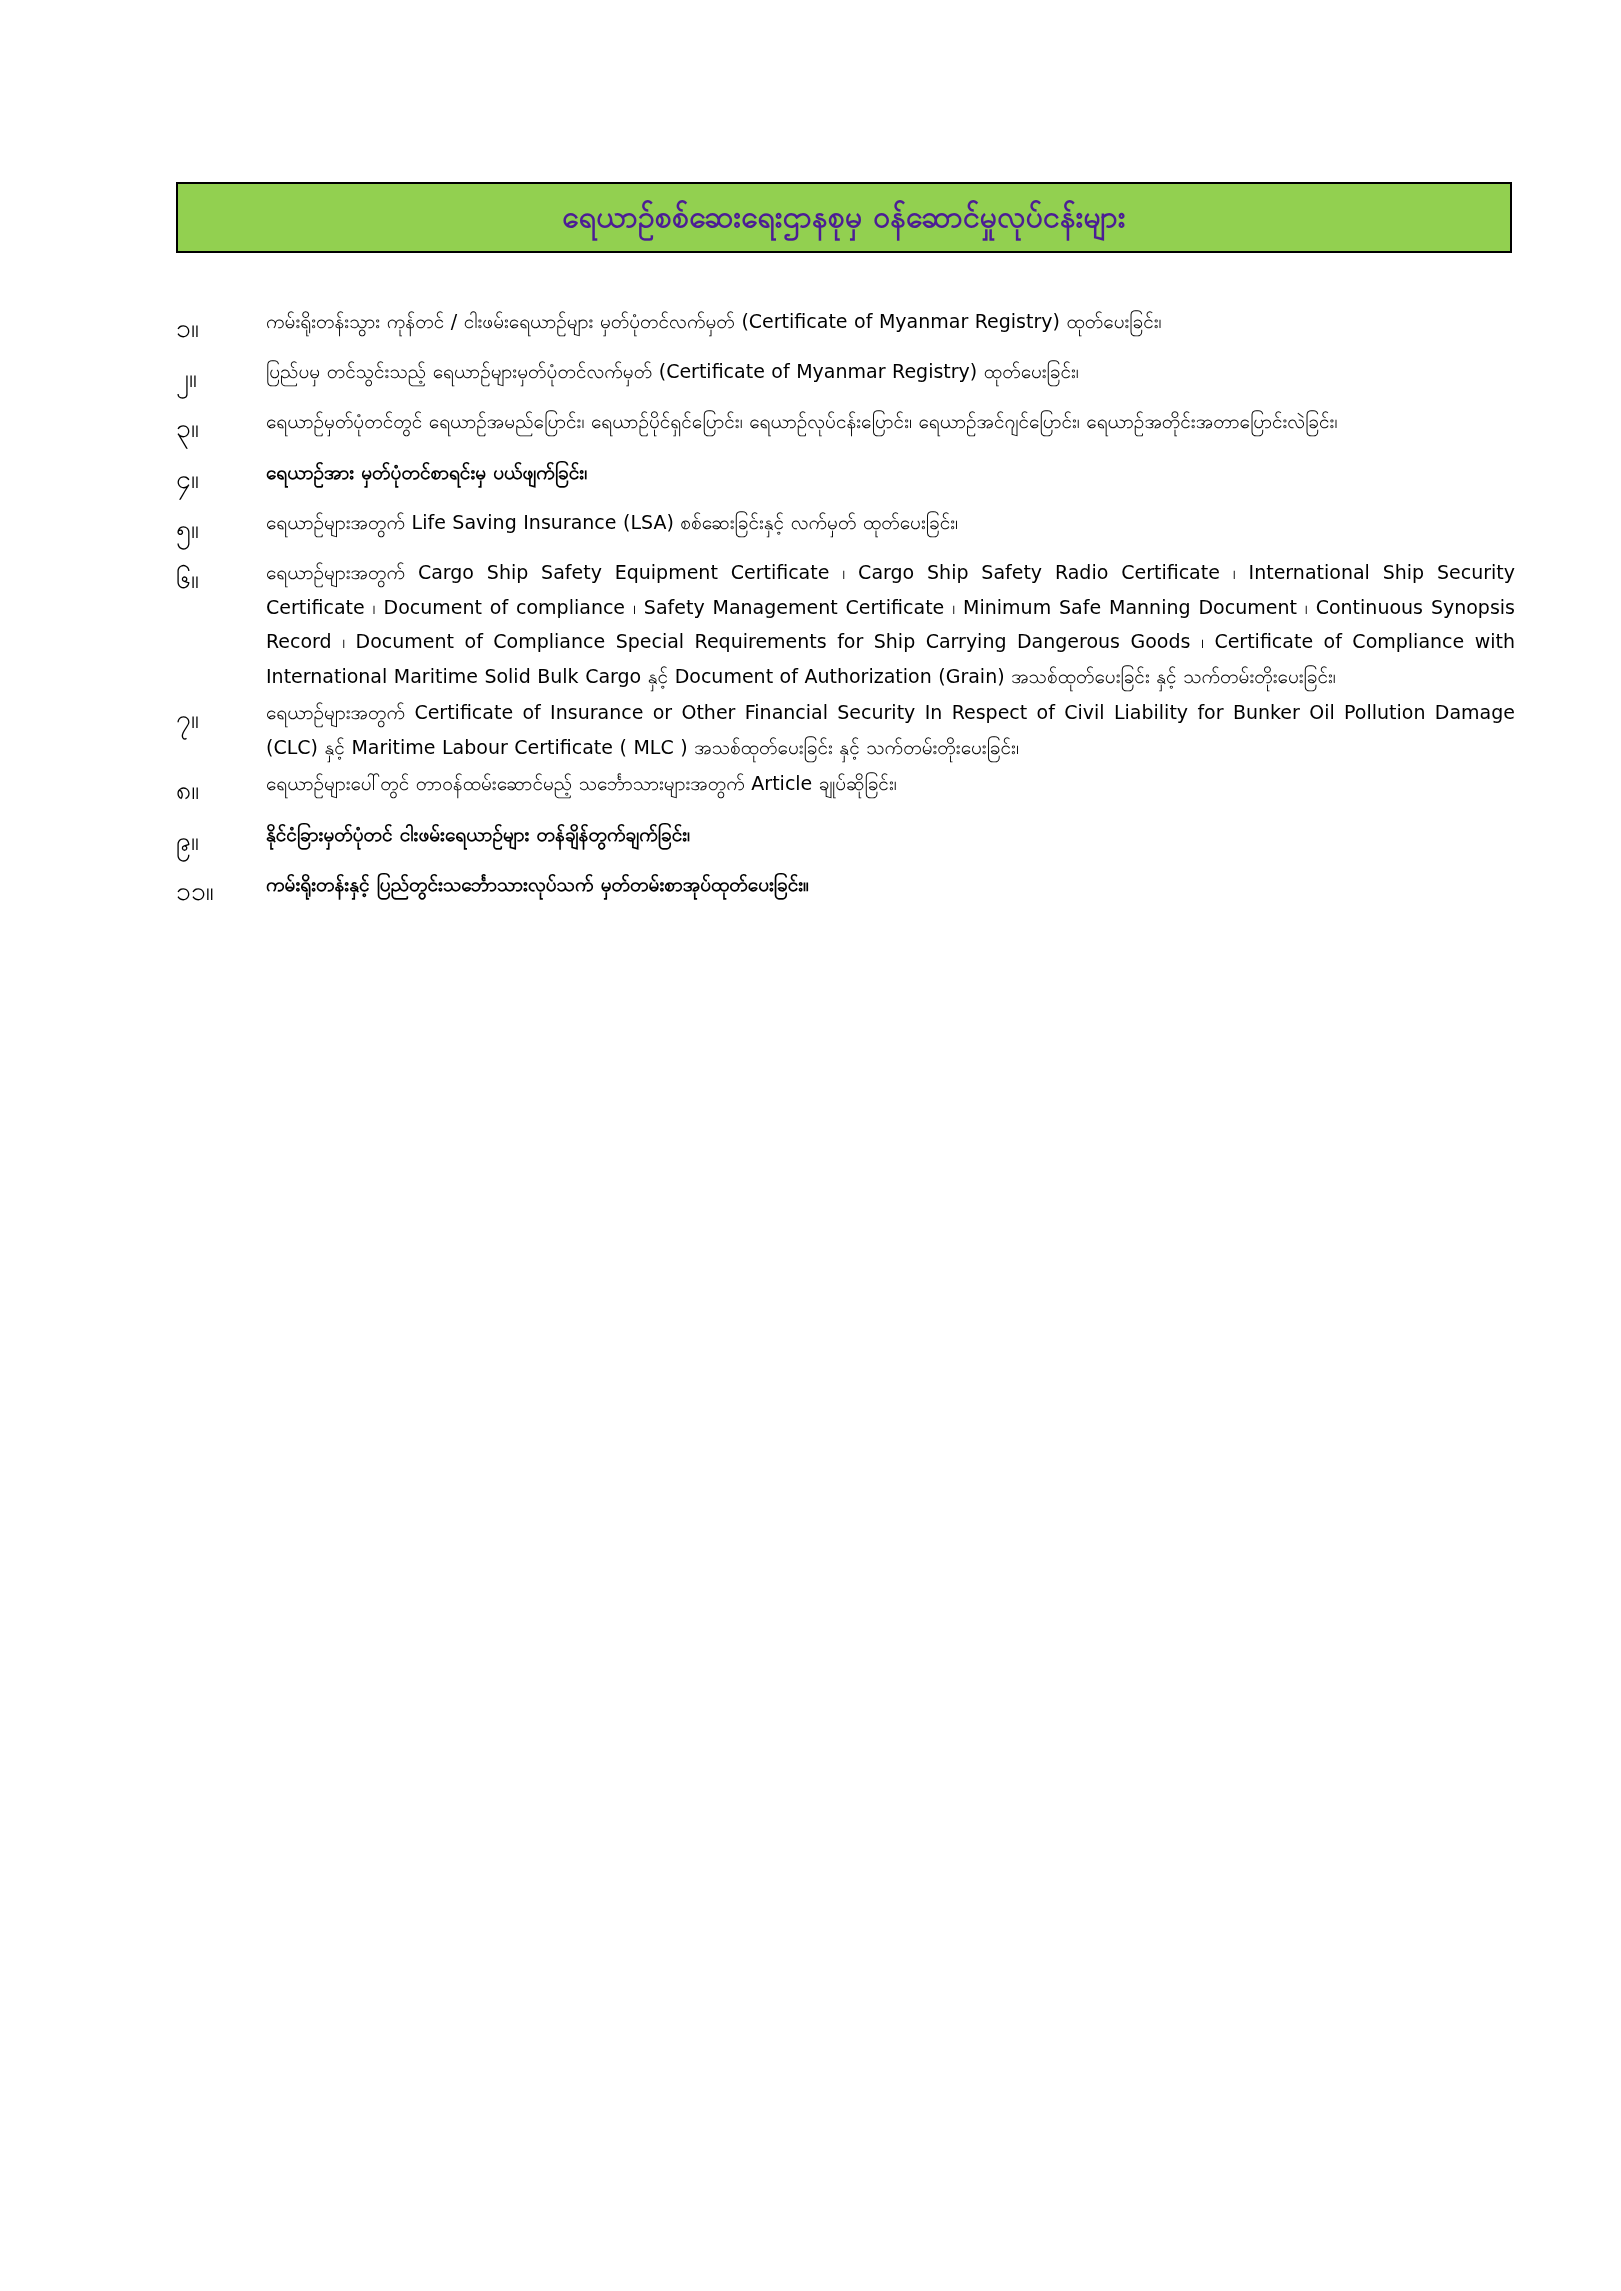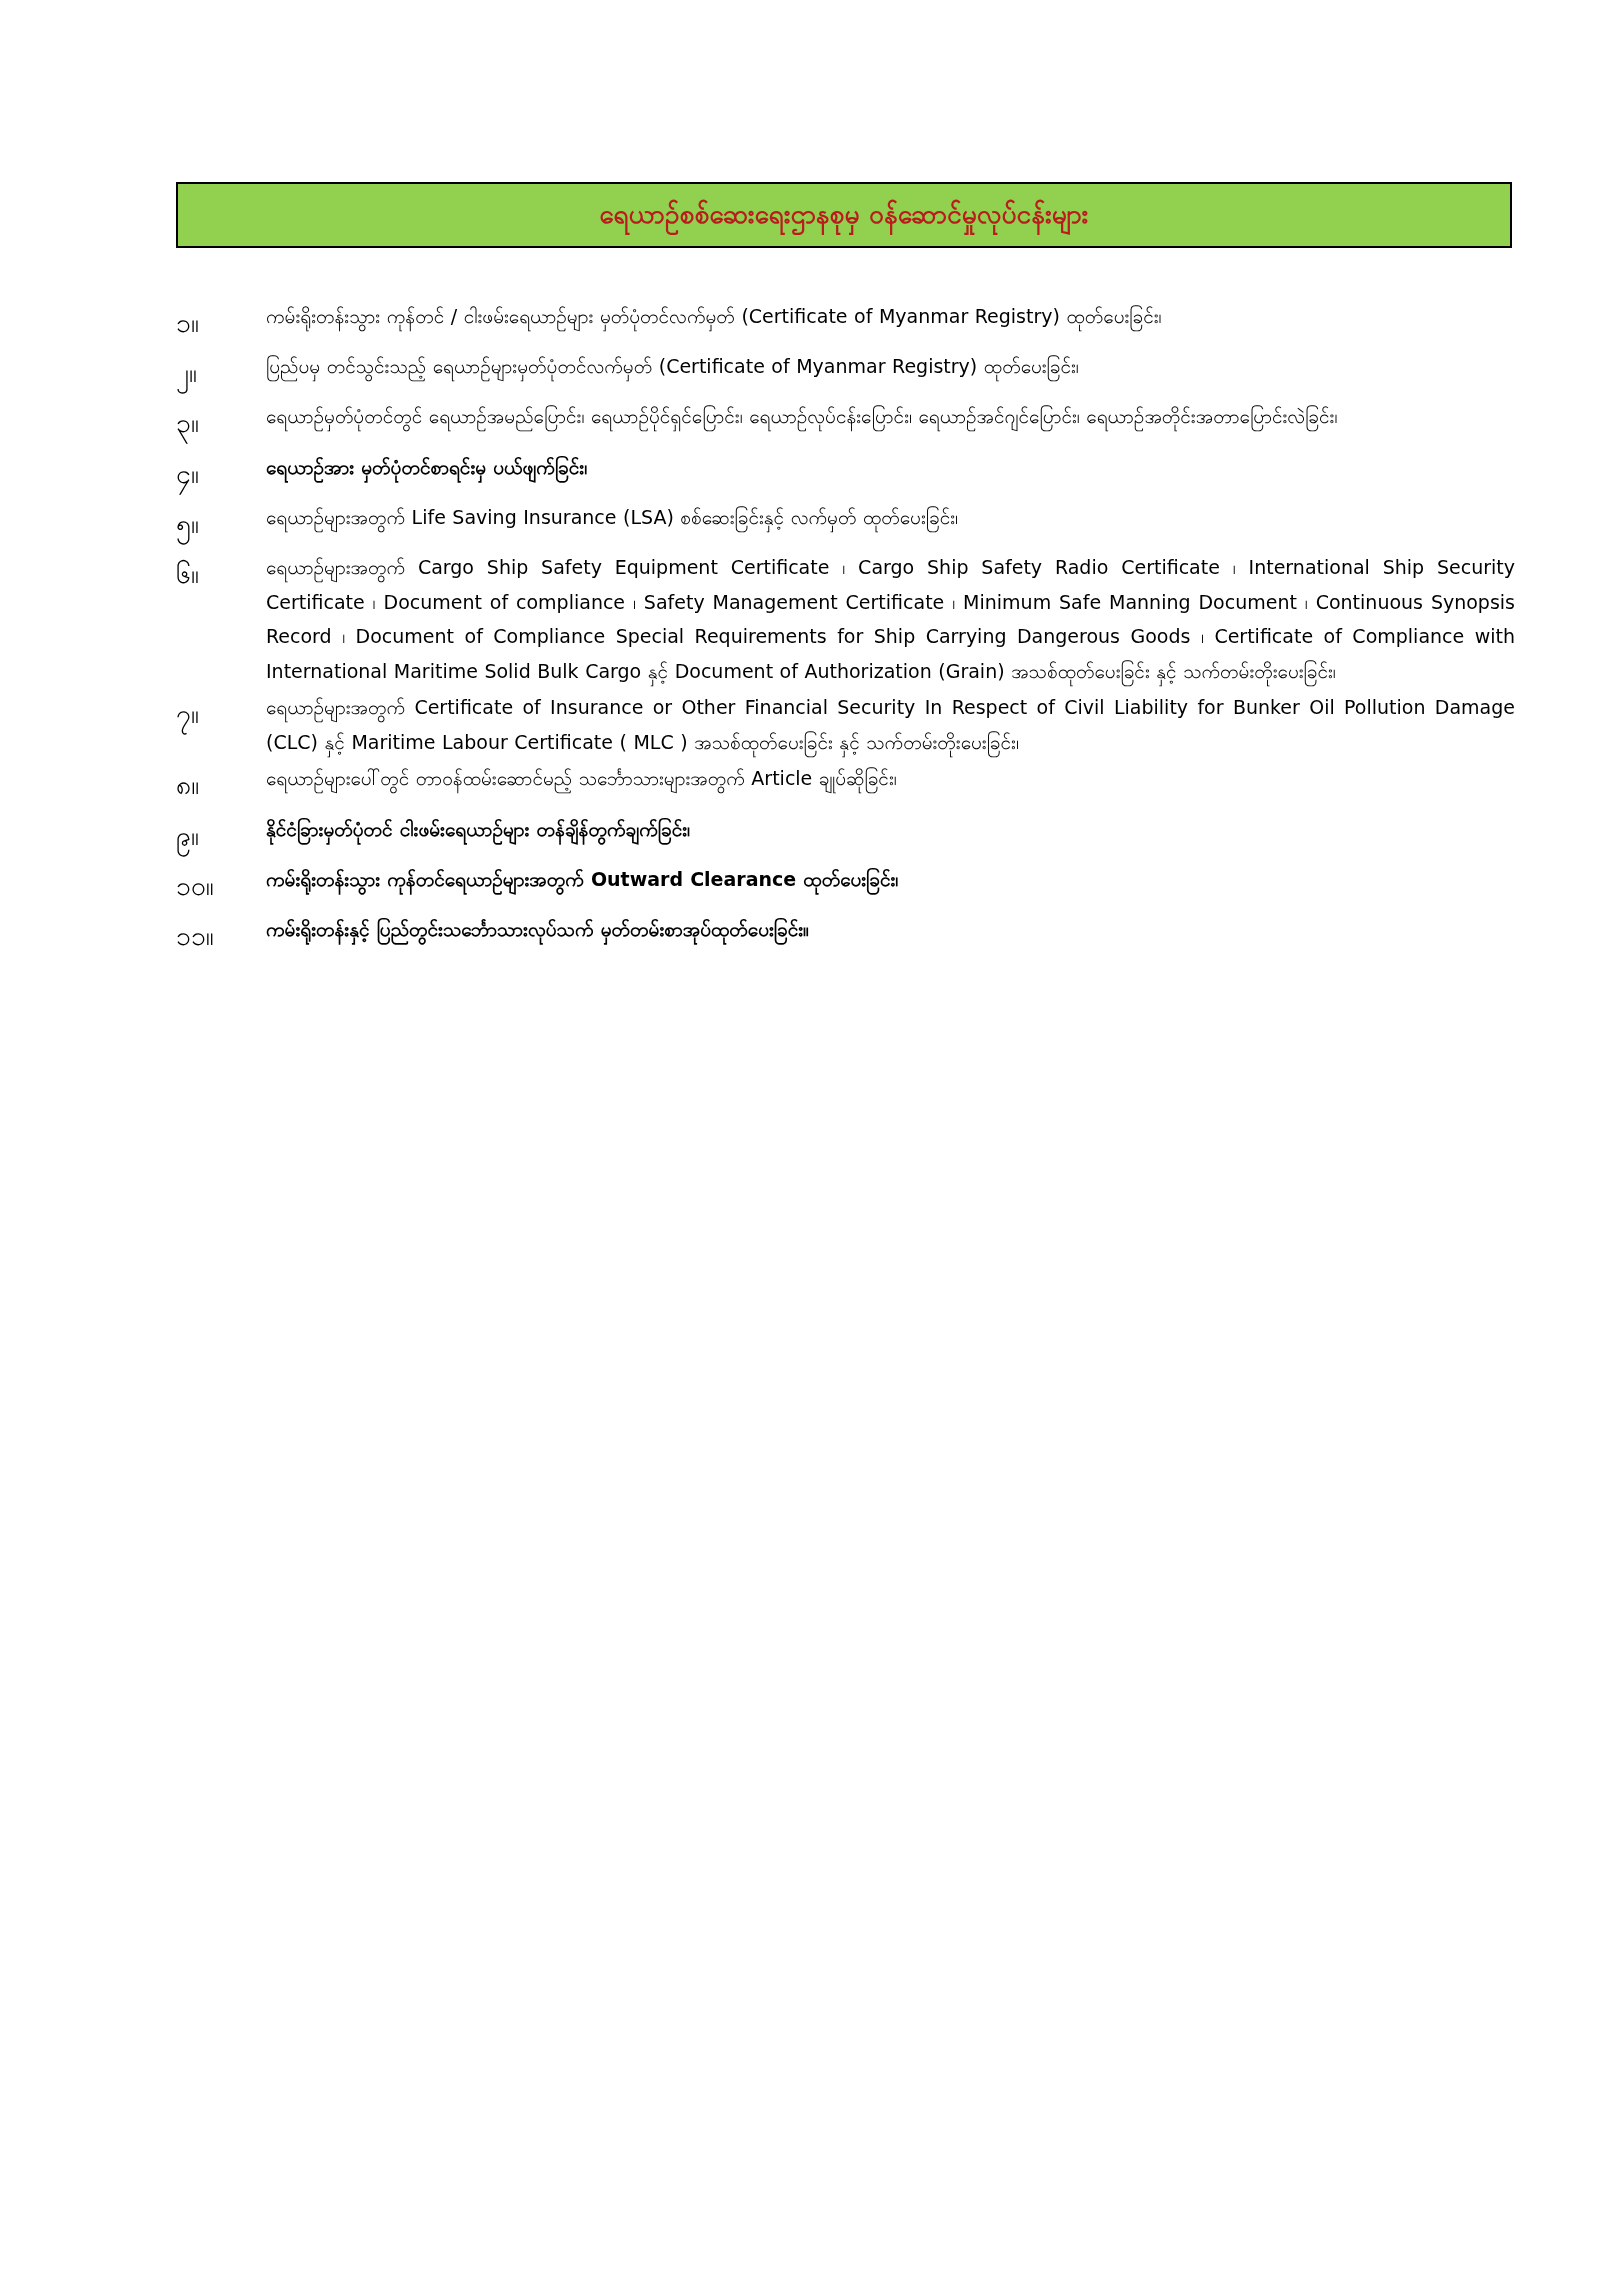--- a/index.html
+++ b/index.html
@@ -37,24 +37,24 @@
     width: 1336px;
     background: #92D050;
     border: 2.9px solid #000000;
     box-sizing: border-box;
     padding: 13.7px 9.8px 15.7px 9.8px;
     text-align: center;
   }
 
   .title-text {
     font-family: "DejaVu Sans", "Liberation Sans", sans-serif;
-    font-size: 26px;
+    font-size: 30px;
     font-weight: bold;
     line-height: 1.25;
-    color: #b91c1c;
+    color: #4c1d95;
     letter-spacing: 0.3px;
     white-space: nowrap;
   }
 
   
   .service-list {
     margin-top: 51px;
     width: 1339px;
   }
 
@@ -141,24 +141,20 @@
       <div class="service-item">
         <div class="item-number">၈။</div>
         <div class="item-text">ရေယာဉ်များပေါ်တွင် တာဝန်ထမ်းဆောင်မည့် သင်္ဘောသားများအတွက် Article ချုပ်ဆိုခြင်း၊</div>
       </div>
 
       <div class="service-item">
         <div class="item-number">၉။</div>
         <div class="item-text single">နိုင်ငံခြားမှတ်ပုံတင် ငါးဖမ်းရေယာဉ်များ တန်ချိန်တွက်ချက်ခြင်း၊</div>
       </div>
 
-      <div class="service-item">
-        <div class="item-number">၁၀။</div>
-        <div class="item-text single">ကမ်းရိုးတန်းသွား ကုန်တင်ရေယာဉ်များအတွက် Outward Clearance ထုတ်ပေးခြင်း၊</div>
-      </div>
 
       <div class="service-item">
         <div class="item-number">၁၁။</div>
         <div class="item-text single">ကမ်းရိုးတန်းနှင့် ပြည်တွင်းသင်္ဘောသားလုပ်သက် မှတ်တမ်းစာအုပ်ထုတ်ပေးခြင်း။</div>
       </div>
 
     </div>
   </div>
 </div>
 

